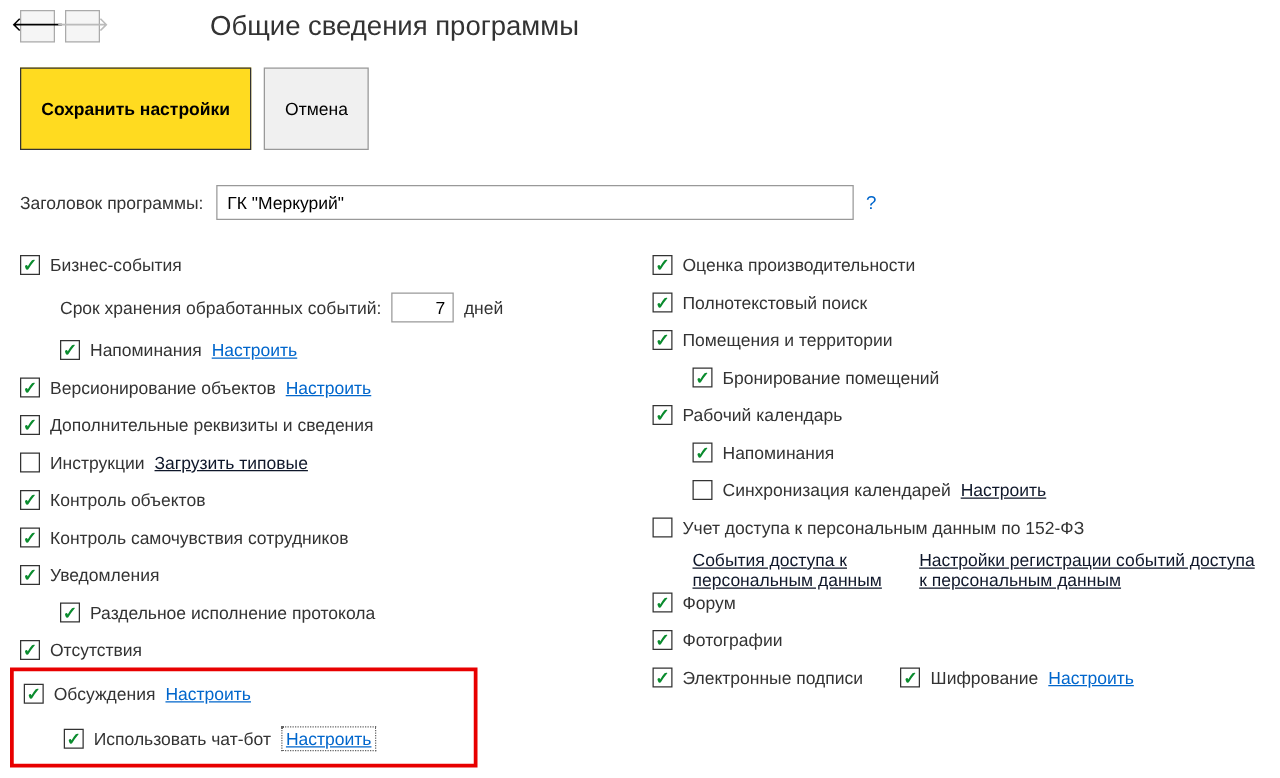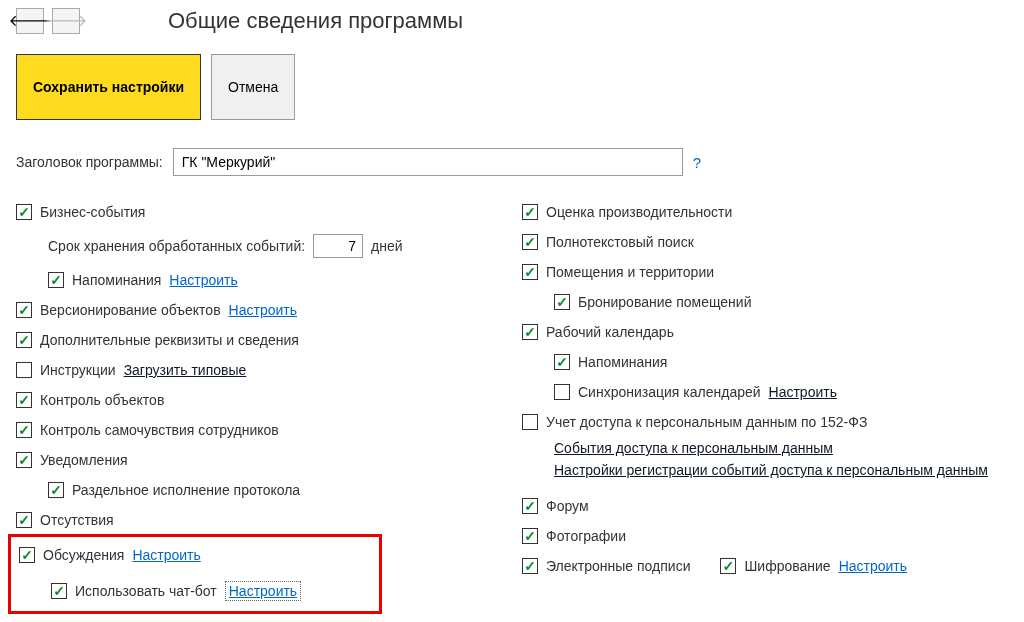--- a/index.html
+++ b/index.html
@@ -131,23 +131,23 @@
       margin-top: -8px;
       text-align: center;
     }
     .dotted-link {
       border: 1px dotted #666;
       padding: 1px 3px;
     }
     .sub-links {
       margin-left: 32px;
       display: flex;
-      flex-direction: column;
+      flex-direction: row;
       gap: 6px;
-      margin-bottom: 20px;
+      margin-bottom: 2px;
       margin-top: -4px;
     }
   </style>
 </head>
 <body>
 
 <div class="header-row">
   <button class="nav-btn">🡐</button>
   <button class="nav-btn disabled">🡒</button>
   <h1 class="page-title">Общие сведения программы</h1>

